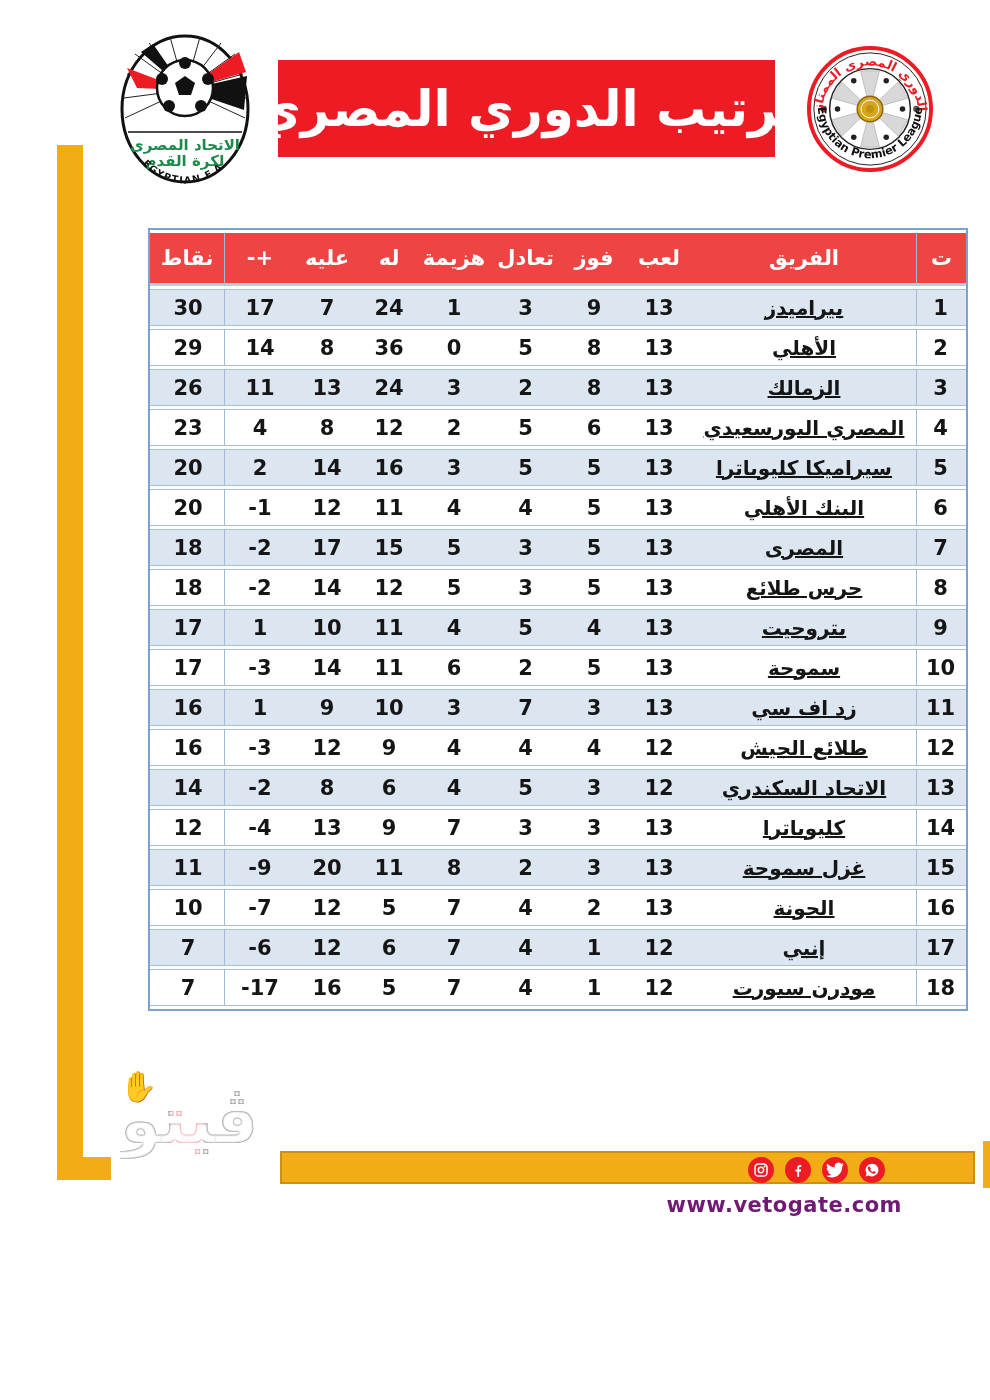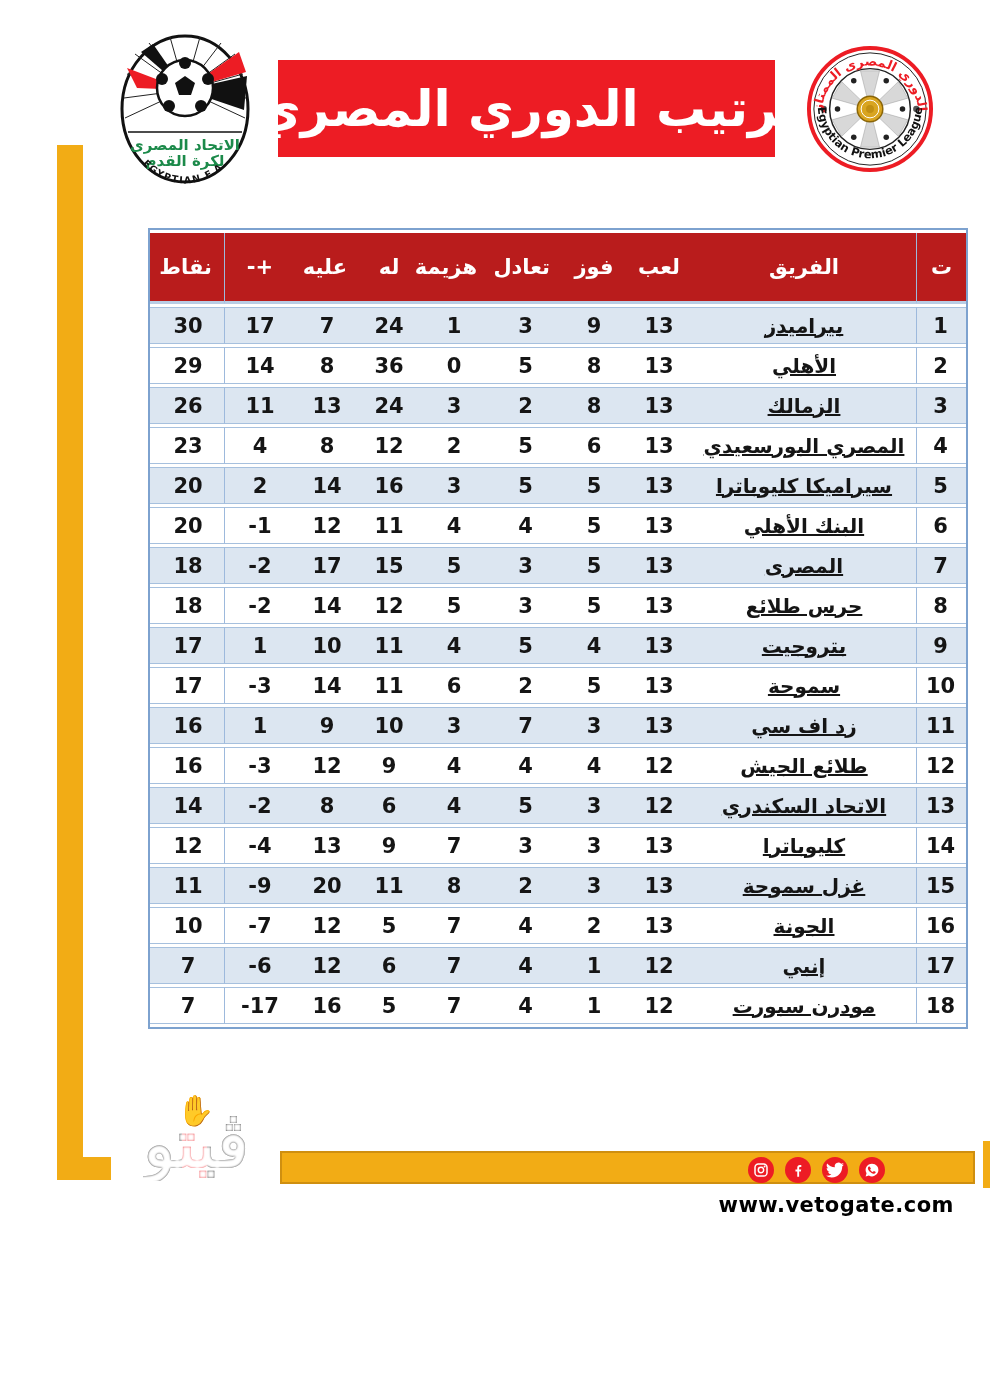--- a/index.html
+++ b/index.html
@@ -18,44 +18,44 @@
   .side-bar{position:absolute;left:57px;top:145px;width:26px;height:1035px;background:#f2ac15;}
   .side-bar-foot{position:absolute;left:57px;top:1157px;width:54px;height:23px;background:#f2ac15;}
   .bottom-bar{position:absolute;left:280px;top:1151px;width:695px;height:33px;background:#f2ac15;
               border:2px solid #cf8f10;box-sizing:border-box;}
   .right-strip{position:absolute;left:983px;top:1141px;width:7px;height:47px;background:#f2ac15;}
 
   
   .standings{position:absolute;left:148px;top:228px;}
   table{table-layout:fixed;width:816px;border:2px solid #7da2cf;border-collapse:separate;
         border-spacing:0 3px;direction:rtl;background:#fff;}
-  th{background:#b91c1c;color:#fff;font-size:21px;font-weight:bold;height:44px;
-     border-bottom:3px solid #b9cde5;text-align:center;padding:12px;}
+  th{background:#ef4444;color:#fff;font-size:21px;font-weight:bold;height:44px;
+     border-bottom:3px solid #b9cde5;text-align:center;padding:3px;}
   td{height:35px;font-size:21px;font-weight:bold;color:#151515;text-align:center;padding:0;
      border-top:1px solid #a6c0de;border-bottom:1px solid #a6c0de;direction:ltr;}
   td.cell-team{font-size:20px;direction:rtl;text-decoration:underline;}
   tr.shaded td{background:#dce6f1;}
   tr.plain td{background:#fff;}
   th.col-rank, td.cell-rank{border-left:1px solid #9db9dc;}
   th.col-points, td.cell-points{border-right:1px solid #9db9dc;}
 
   
-  .veto-logo{position:absolute;left:120px;top:1096px;width:152px;height:145px;text-align:center;font-family:Liberation Serif, serif;}
+  .veto-logo{position:absolute;left:120px;top:1072px;width:152px;height:145px;text-align:left;}
   .veto-hand{display:block;font-size:30px;line-height:30px;color:#111;margin-bottom:-14px;}
   .veto-text{font-size:66px;line-height:66px;font-weight:bold;direction:rtl;color:#111;
              text-shadow:0 0 2px #fff;}
   @supports ((-webkit-background-clip:text) or (background-clip:text)){
     .veto-text{background:linear-gradient(90deg,#111 0%,#111 37%,#ed1c24 37%,#ed1c24 60%,#111 60%);
                -webkit-background-clip:text;background-clip:text;color:transparent;}
   }
   .social-icons{position:absolute;left:748px;top:1157px;display:flex;gap:11px;}
   .social-icon{width:26px;height:26px;border-radius:50%;background:#ed1c24;display:flex;
                align-items:center;justify-content:center;}
   .social-icon svg{width:18px;height:18px;display:block;}
-  .website{position:absolute;left:676px;top:1193px;width:278px;text-align:right;color:#000000;
+  .website{position:absolute;left:624px;top:1193px;width:278px;text-align:right;color:#701a75;
            font-size:21px;font-weight:bold;letter-spacing:.5px;}
 </style>
 </head>
 <body>
 
 <div class="page">
 
   <svg class="fa-logo" viewBox="0 0 140 160">
     <ellipse cx="70" cy="79" rx="63" ry="73" fill="#fff" stroke="#111" stroke-width="3"></ellipse>
     <g stroke="#222" stroke-width="1">

